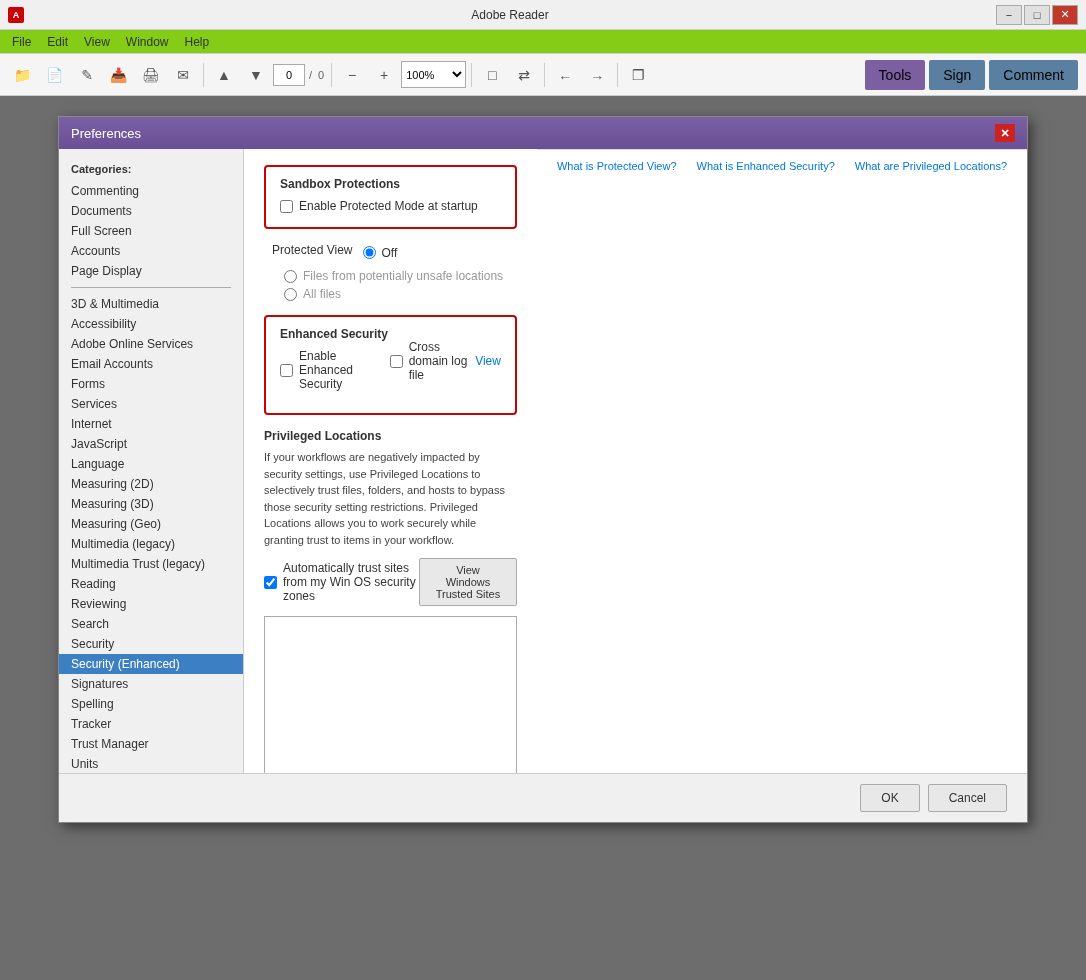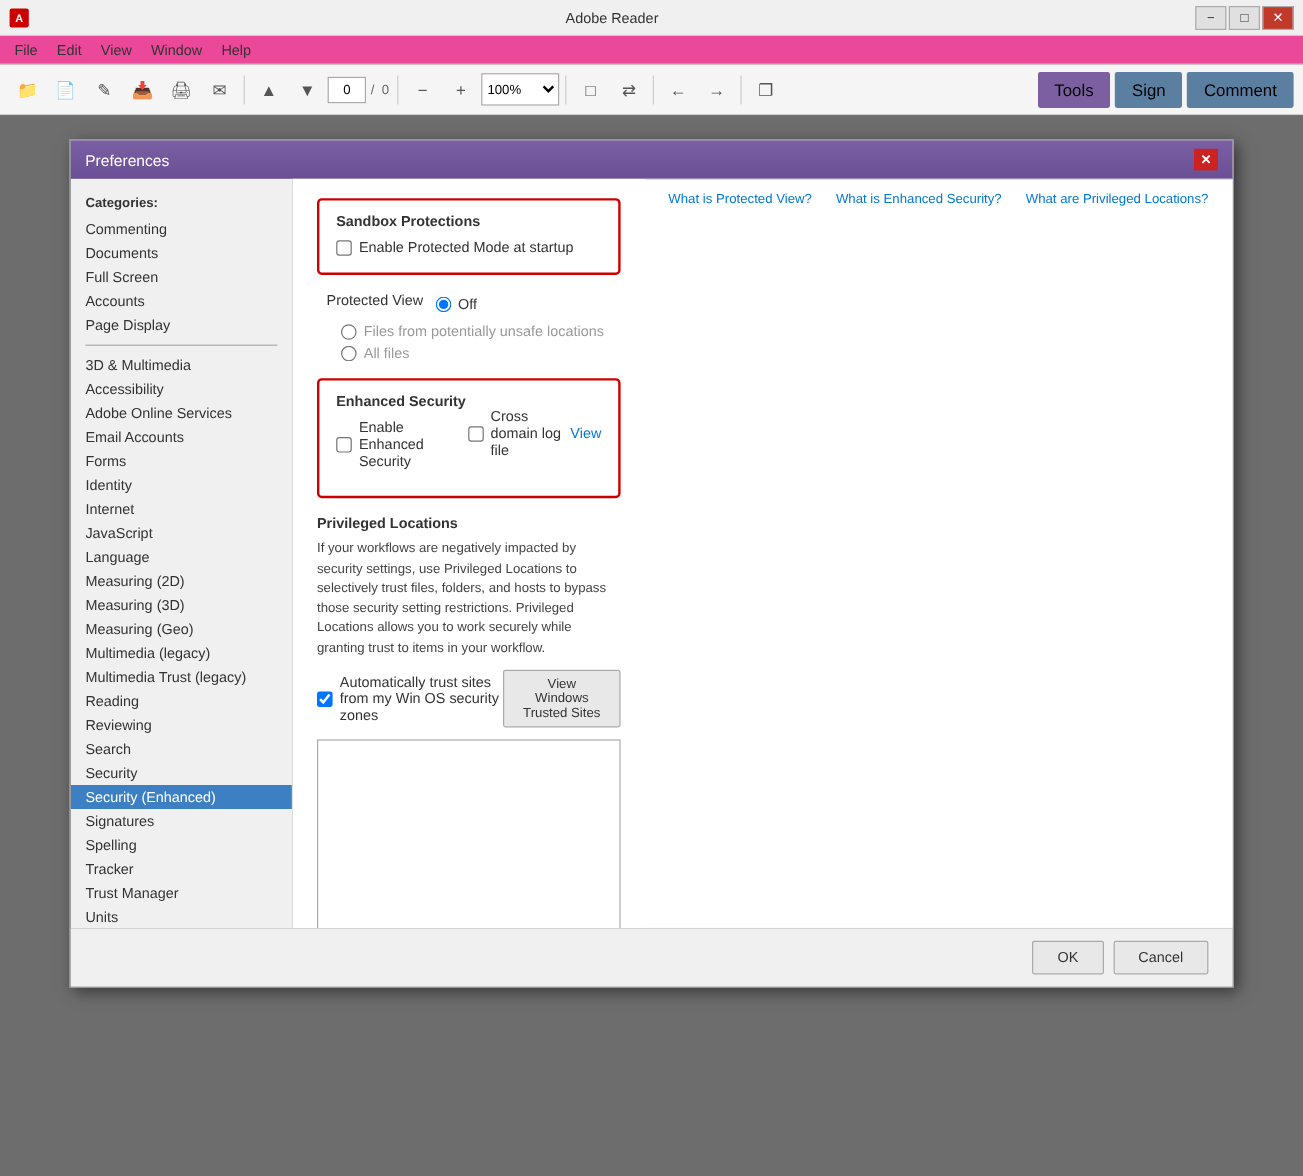--- a/index.html
+++ b/index.html
@@ -45,21 +45,21 @@
       border: 1px solid #aaa;
       cursor: pointer;
       display: flex; align-items: center; justify-content: center;
       font-size: 11px;
       color: #333;
     }
     .title-bar-btn.close { background: #c0392b; color: white; }
 
     
     .menu-bar {
-      background: #ec4899;
+      background: #84cc16;
       height: 24px;
       display: flex;
       align-items: center;
       border-bottom: 1px solid #ccc;
       padding: 0 4px;
       text-align: center;
     }
     .menu-item {
       padding: 3px 8px;
       cursor: pointer;
@@ -468,21 +468,21 @@
         <div class="sidebar-item">Documents</div>
         <div class="sidebar-item">Full Screen</div>
         <div class="sidebar-item">Accounts</div>
         <div class="sidebar-item">Page Display</div>
         <div class="sidebar-divider"></div>
         <div class="sidebar-item">3D &amp; Multimedia</div>
         <div class="sidebar-item">Accessibility</div>
         <div class="sidebar-item">Adobe Online Services</div>
         <div class="sidebar-item">Email Accounts</div>
         <div class="sidebar-item">Forms</div>
-        <div class="sidebar-item">Identity</div>
+        <div class="sidebar-item">Services</div>
         <div class="sidebar-item">Internet</div>
         <div class="sidebar-item">JavaScript</div>
         <div class="sidebar-item">Language</div>
         <div class="sidebar-item">Measuring (2D)</div>
         <div class="sidebar-item">Measuring (3D)</div>
         <div class="sidebar-item">Measuring (Geo)</div>
         <div class="sidebar-item">Multimedia (legacy)</div>
         <div class="sidebar-item">Multimedia Trust (legacy)</div>
         <div class="sidebar-item">Reading</div>
         <div class="sidebar-item">Reviewing</div>
@@ -504,21 +504,21 @@
             <div class="section-title">Sandbox Protections</div>
             <div class="checkbox-row">
               <input type="checkbox" id="cb-protected-mode" style="">
               <label for="cb-protected-mode" class="checkbox-label">Enable Protected Mode at startup</label>
             </div>
           </div>
 
           <div class="protected-view-section">
             <div class="pv-inline">
               <span class="pv-title">Protected View</span>
-              <div style="display:flex; align-items:flex-end; gap:6px;">
+              <div style="display:flex; align-items:flex-start; gap:6px;">
                 <input type="radio" name="pv" id="pv-off" checked="" style="">
                 <label for="pv-off" class="radio-label">Off</label>
               </div>
             </div>
             <div class="radio-row">
               <input type="radio" name="pv" id="pv-unsafe" style="">
               <label for="pv-unsafe" class="radio-label disabled">Files from potentially unsafe locations</label>
             </div>
             <div class="radio-row">
               <input type="radio" name="pv" id="pv-all" style="">

